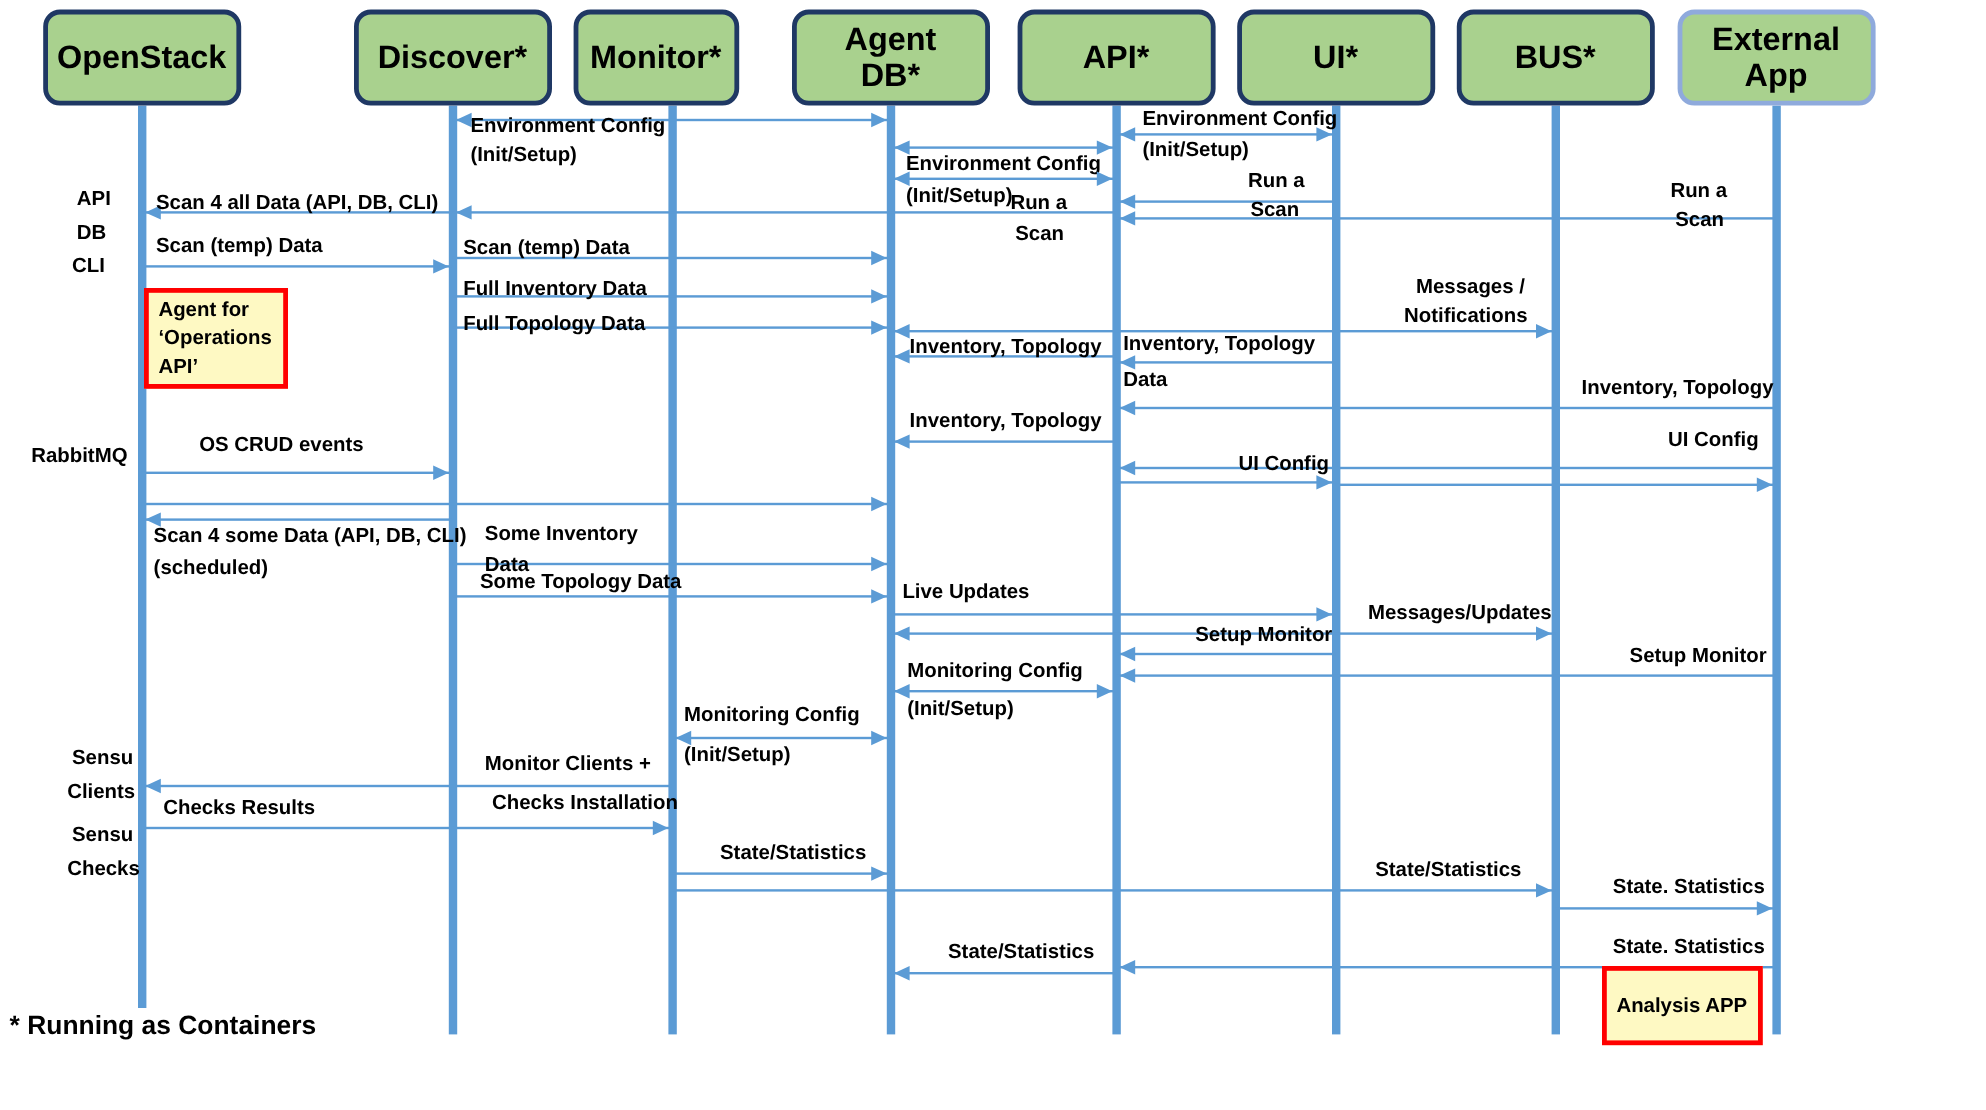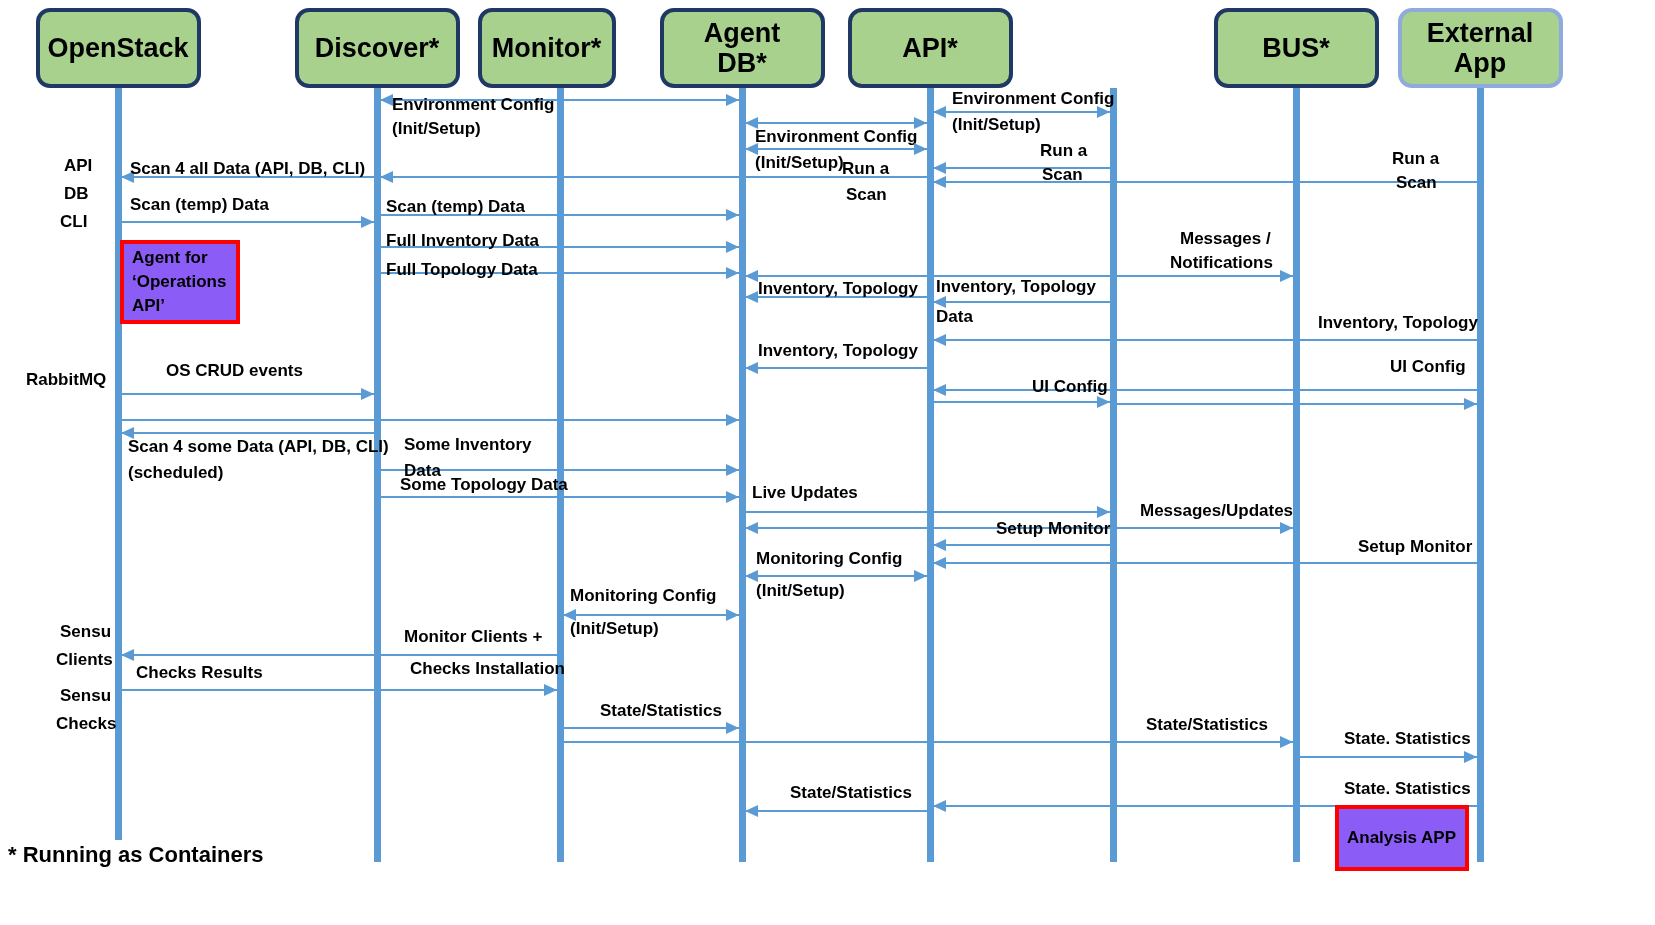--- a/index.html
+++ b/index.html
@@ -9,21 +9,21 @@
          border-radius:14px;background:#a9d18e;display:flex;flex-direction:column;
          align-items:center;justify-content:center;}
   .actor .aline{font-weight:bold;font-size:27px;color:#000;line-height:30px;white-space:nowrap;}
   .lifeline{position:absolute;width:7px;background:#5b9bd5;}
   .mline{position:absolute;height:2px;background:#5b9bd5;}
   .head{position:absolute;width:0;height:0;border-top:6px solid transparent;border-bottom:6px solid transparent;}
   .head.r{border-left:13px solid #5b9bd5;}
   .head.l{border-right:13px solid #5b9bd5;}
   .lbl{position:absolute;font-weight:bold;font-size:17px;color:#000;white-space:nowrap;line-height:22px;}
   .side{position:absolute;font-weight:bold;font-size:17px;color:#000;white-space:nowrap;}
-  .hibox{position:absolute;box-sizing:border-box;border:4px solid #ff0000;background:#8b5cf6;
+  .hibox{position:absolute;box-sizing:border-box;border:4px solid #ff0000;background:#fef9c3;
          display:flex;flex-direction:column;justify-content:center;padding-left:8px;}
   .hibox .hline{font-weight:bold;font-size:17px;color:#000;line-height:24px;white-space:nowrap;}
   #footnote{position:absolute;left:8px;top:842px;font-weight:bold;font-size:22px;color:#000;
             white-space:nowrap;}
 </style>
 </head>
 <body>
 
 <div id="stage">
   <div id="footnote">* Running as Containers</div>
@@ -192,20 +192,23 @@
     <div class="actor" style="left: 477.5px; width: 138px;">
       <div class="aline">Monitor*</div>
     </div>
     <div class="actor" style="left: 659.5px; width: 165px;">
       <div class="aline">Agent</div>
       <div class="aline">DB*</div>
     </div>
     <div class="actor" style="left: 847.5px; width: 165px;">
       <div class="aline">API*</div>
     </div>
+    <div class="actor" style="left: 1030.5px; width: 165px;">
+      <div class="aline">UI*</div>
+    </div>
     <div class="actor" style="left: 1213.5px; width: 165px;">
       <div class="aline">BUS*</div>
     </div>
     <div class="actor" style="left: 1397.5px; width: 165px; border-color: rgb(143, 170, 220);">
       <div class="aline">External</div>
       <div class="aline">App</div>
     </div>
   </div>
 
 </body></html>

